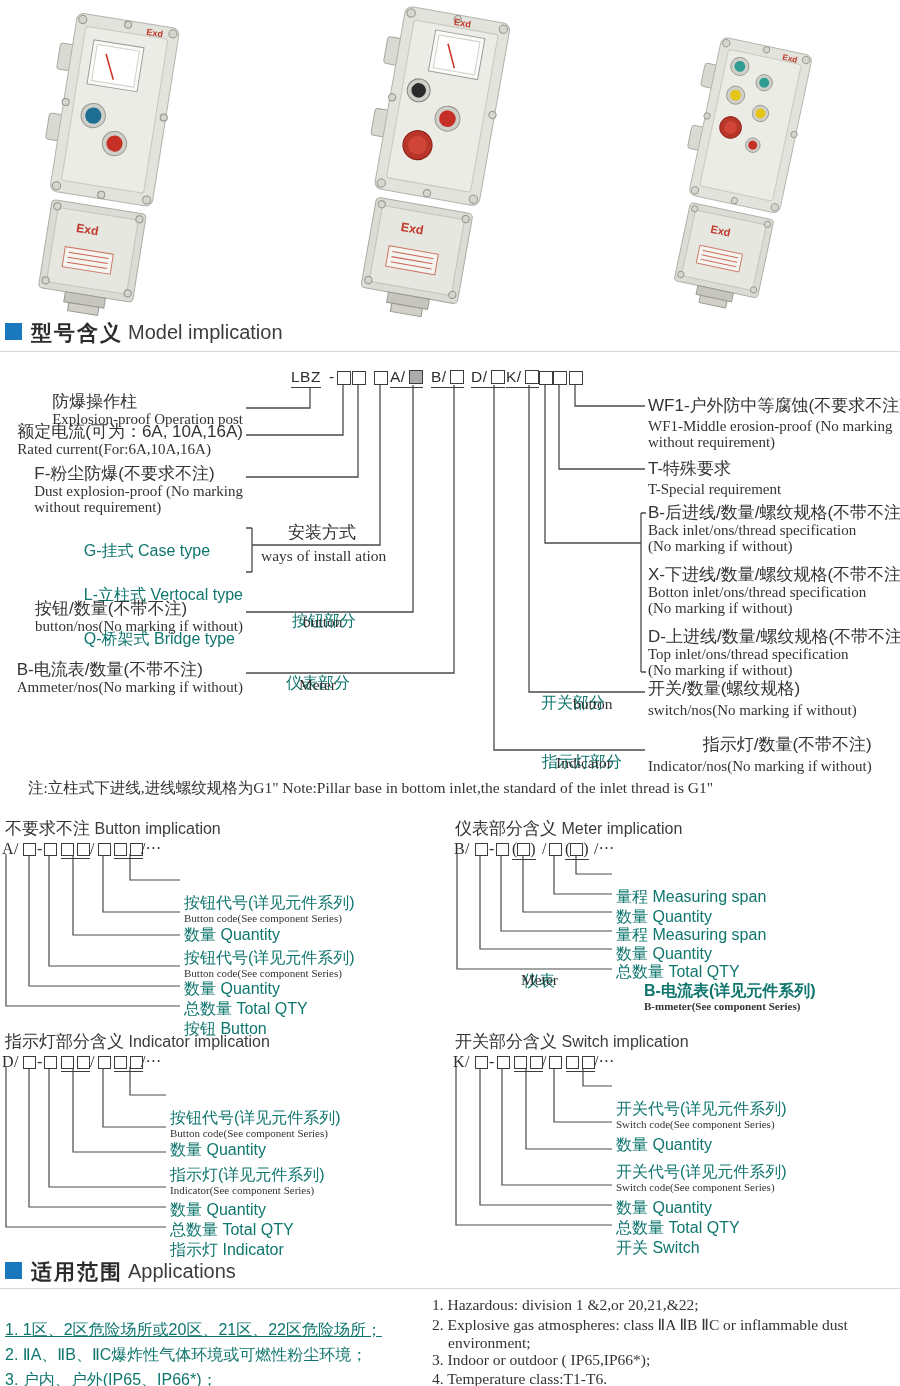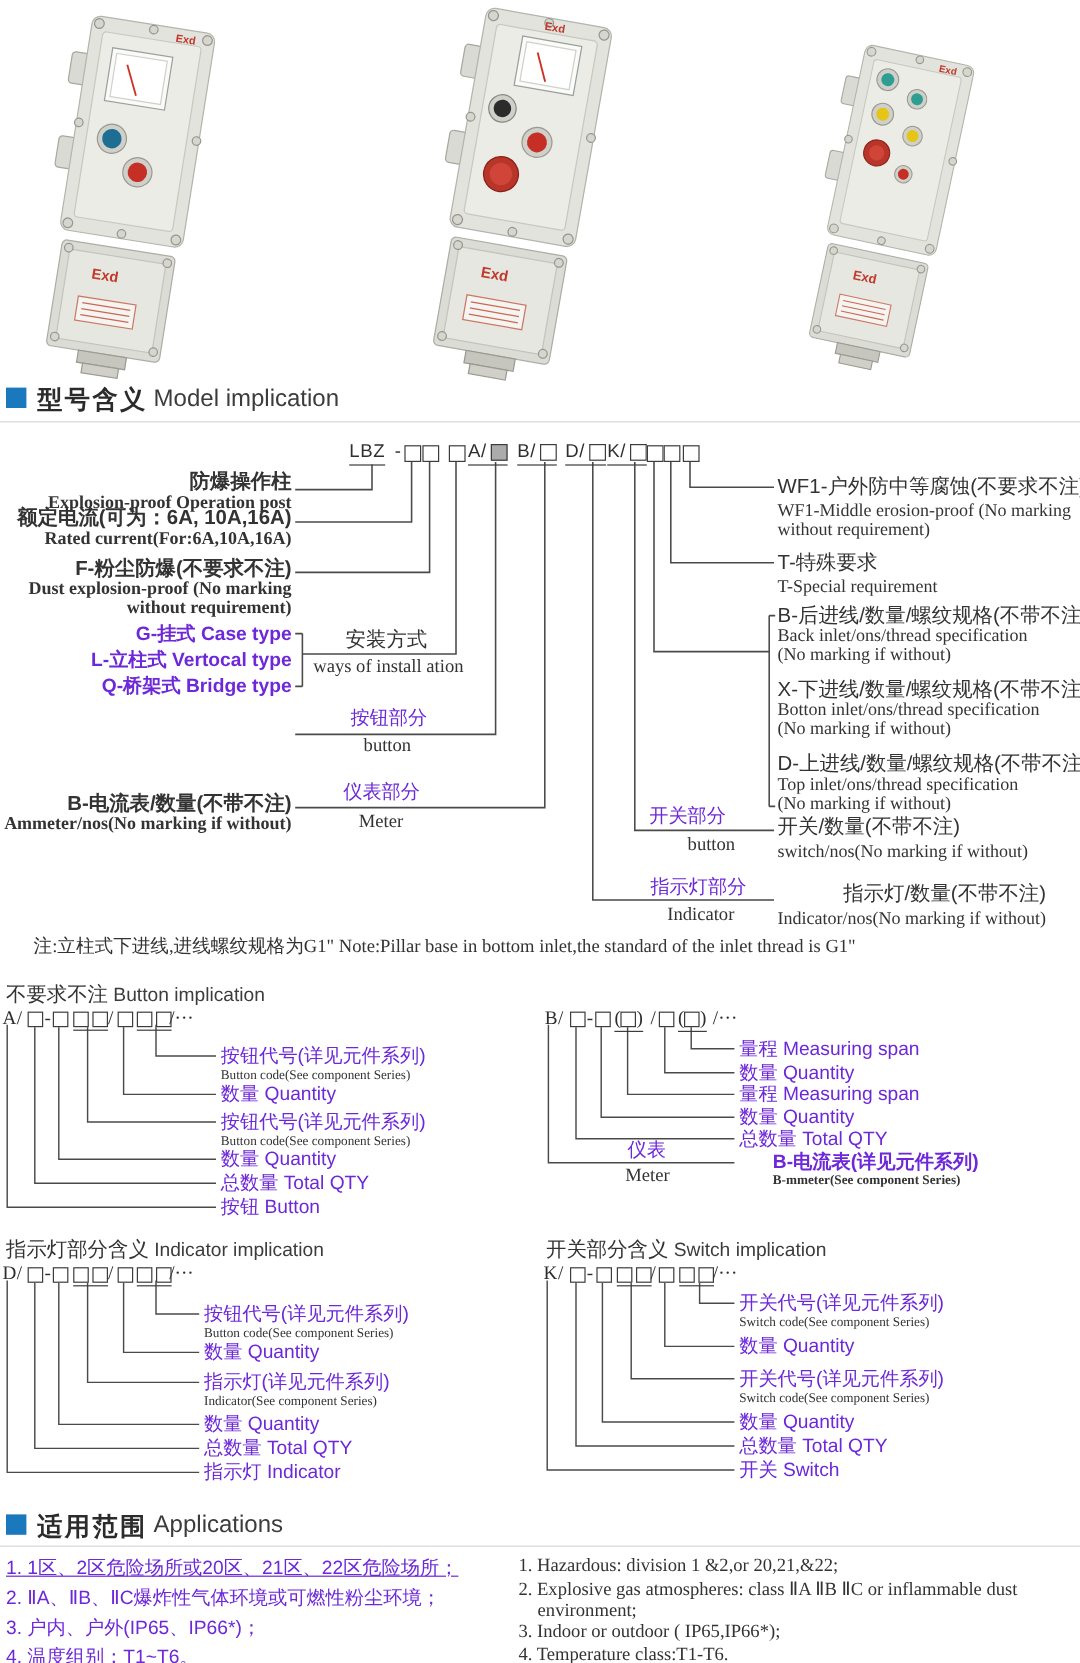--- a/index.html
+++ b/index.html
@@ -1,21 +1,21 @@
 <!DOCTYPE html>
 <html><head>
 <meta charset="utf-8">
 <style>
   html,body{margin:0;padding:0;background:#ffffff;}
   #canvas{position:relative;width:900px;height:1386px;background:#fff;overflow:hidden;
           font-family:"Liberation Sans",sans-serif;color:#333;}
   .abs{position:absolute;white-space:nowrap;}
-  .rt{text-align:right;font-weight:bold;}
+  .rt{text-align:left;}
   
-  .cn{font-family:"Liberation Sans",sans-serif;font-size:16px;line-height:17px;color:#6d28d9;}
+  .cn{font-family:"Liberation Sans",sans-serif;font-size:16px;line-height:17px;color:#0f766e;margin-top:22px;}
   .cn17{font-family:"Liberation Sans",sans-serif;font-size:17px;line-height:18px;color:#333;}
   .en{font-family:"Liberation Serif",serif;font-size:15px;line-height:16px;color:#333;}
   .ens{font-family:"Liberation Serif",serif;font-size:11px;line-height:14px;color:#333;}
   .hcn{font-family:"Liberation Sans",sans-serif;font-weight:bold;font-size:21px;color:#2b2b2b;letter-spacing:2px;}
   .hen{font-family:"Liberation Sans",sans-serif;font-size:20px;color:#3c3c3c;}
   .shcn{font-family:"Liberation Sans",sans-serif;font-size:17px;color:#333;}
   .shen{font-family:"Liberation Sans",sans-serif;font-size:16px;color:#3c3c3c;}
   .rule{position:absolute;left:0;width:900px;height:1px;background:#d8d8d8;}
   .bluesq{position:absolute;width:17px;height:17px;background:#1a78bd;}
   
@@ -257,20 +257,24 @@
   <div class="abs rt" style="right:657px;top:465px;">
     <div class="cn17">F-粉尘防爆(不要求不注)</div>
     <div class="en">Dust explosion-proof (No marking</div>
     <div class="en">without requirement)</div>
   </div>
   <div class="abs rt" style="right:657px;top:518px;line-height:22px;">
     <div class="cn" style="line-height:22px;">G-挂式 Case type</div>
     <div class="cn" style="line-height:22px;">L-立柱式 Vertocal type</div>
     <div class="cn" style="line-height:22px;">Q-桥架式 Bridge type</div>
   </div>
+  <div class="abs rt" style="right:657px;top:600px;">
+    <div class="cn17">按钮/数量(不带不注)</div>
+    <div class="en">button/nos(No marking if without)</div>
+  </div>
   <div class="abs rt" style="right:657px;top:661px;">
     <div class="cn17">B-电流表/数量(不带不注)</div>
     <div class="en">Ammeter/nos(No marking if without)</div>
   </div>
 
   <div class="abs cn17" style="left:288px;top:524px;">安装方式</div>
   <div class="abs en" style="left:261px;top:548px;font-size:15.5px;">ways of install ation</div>
   <div class="abs cn" style="left:292px;top:590px;">按钮部分</div>
   <div class="abs en" style="left:303px;top:614px;font-size:15.5px;">button</div>
   <div class="abs cn" style="left:286px;top:652px;">仪表部分</div>
@@ -298,21 +302,21 @@
     <div class="cn17">X-下进线/数量/螺纹规格(不带不注)</div>
     <div class="en">Botton inlet/ons/thread specification</div>
     <div class="en">(No marking if without)</div>
   </div>
   <div class="abs" style="left:648px;top:628px;">
     <div class="cn17">D-上进线/数量/螺纹规格(不带不注)</div>
     <div class="en">Top inlet/ons/thread specification</div>
     <div class="en">(No marking if without)</div>
   </div>
   <div class="abs" style="left:648px;top:680px;">
-    <div class="cn17">开关/数量(不带不注)</div>
+    <div class="cn17">开关/数量(螺纹规格)</div>
     <div class="en" style="margin-top:4px;">switch/nos(No marking if without)</div>
   </div>
   <div class="abs" style="left:648px;top:736px;text-align:right;">
     <div class="cn17">指示灯/数量(不带不注)</div>
     <div class="en" style="margin-top:4px;">Indicator/nos(No marking if without)</div>
   </div>
 
   <div class="abs" style="left:28px;top:778px;font-family:'Liberation Serif',serif;font-size:15.5px;color:#333;">注:立柱式下进线,进线螺纹规格为G1" Note:Pillar base in bottom inlet,the standard of the inlet thread is G1"</div>
 
   <div class="abs" style="left:5px;top:817px;">
@@ -343,20 +347,24 @@
   </div>
   <div class="abs cn" style="left:184px;top:904px;">数量 Quantity</div>
   <div class="abs" style="left:184px;top:927px;">
     <div class="cn">按钮代号(详见元件系列)</div>
     <div class="ens">Button code(See component Series)</div>
   </div>
   <div class="abs cn" style="left:184px;top:958px;">数量 Quantity</div>
   <div class="abs cn" style="left:184px;top:978px;">总数量 Total QTY</div>
   <div class="abs cn" style="left:184px;top:998px;">按钮 Button</div>
 
+  <div class="abs" style="left:455px;top:817px;">
+    <span class="shcn">仪表部分含义</span>
+    <span class="shen">Meter implication</span>
+  </div>
   <div>
     <span class="abs fser" style="left:454px;top:841px;">B</span>
     <span class="abs fser" style="left:465px;top:841px;">/</span>
     <span class="abs bx" style="left:475px;top:843px;"></span>
     <span class="abs fser" style="left:489px;top:841px;">-</span>
     <span class="abs bx" style="left:496px;top:843px;"></span>
     <span class="abs grp u" style="left:512px;top:841px;gap:0;">
         <span class="fser">(</span>
         <span class="bx"></span>
         <span class="fser">)</span>

